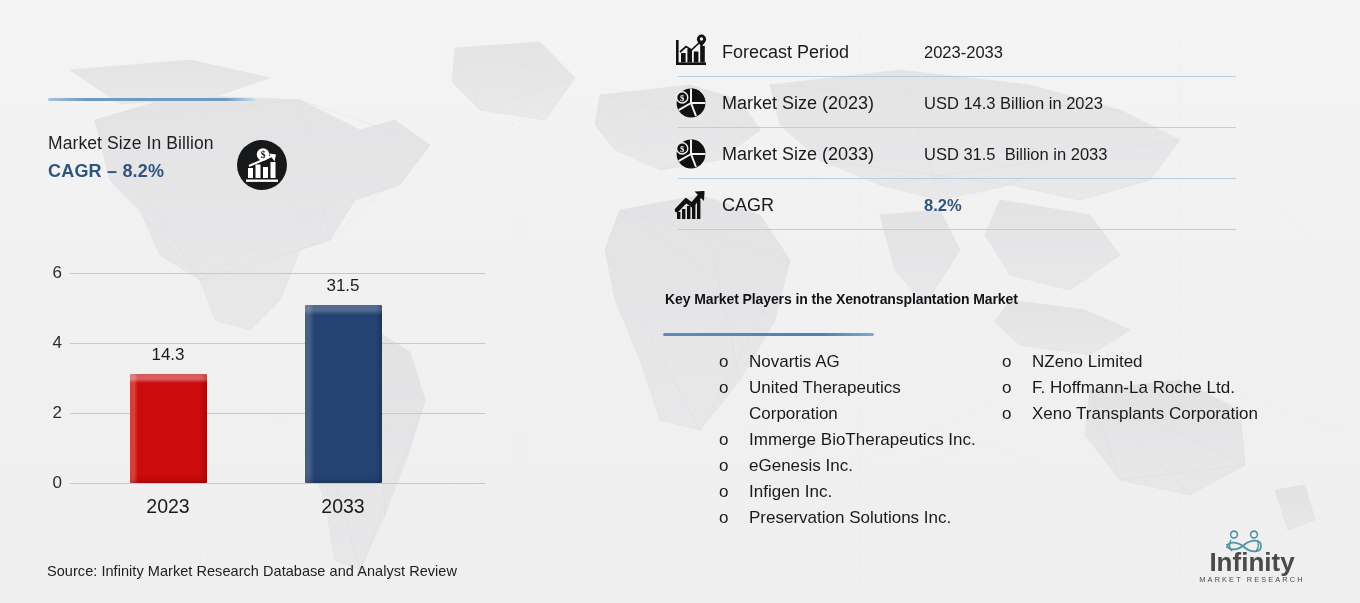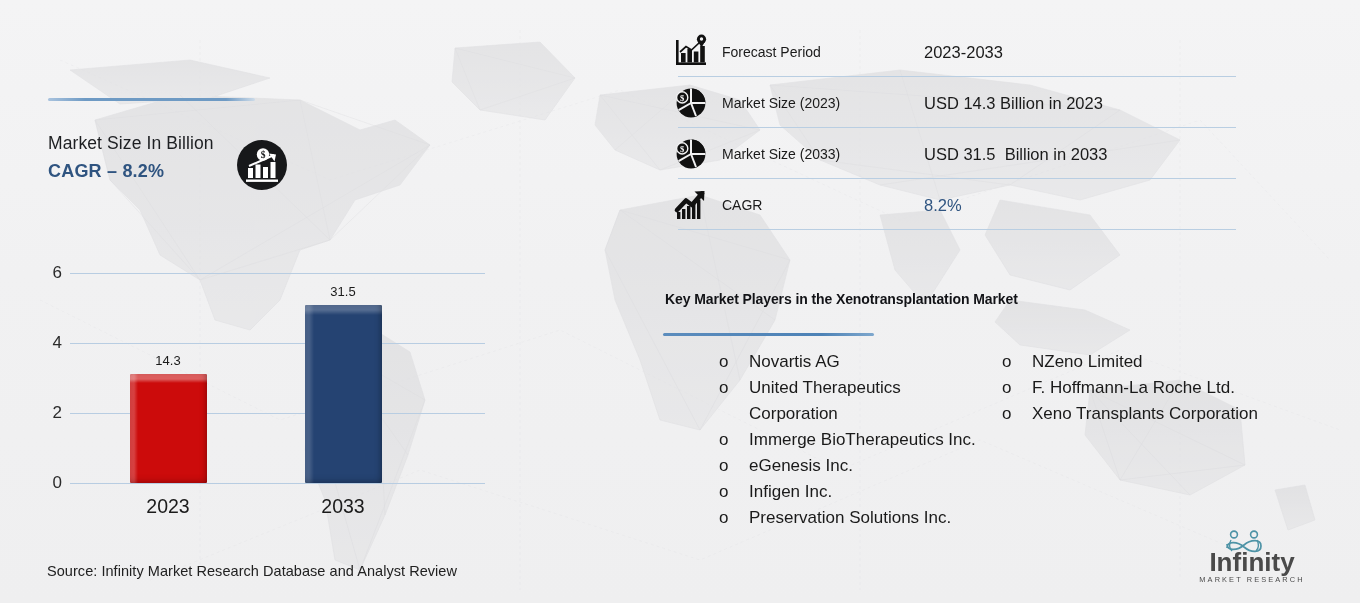--- a/index.html
+++ b/index.html
@@ -63,45 +63,45 @@
     box-shadow: inset -4px 0 7px -4px rgba(0,0,0,.35), inset 0 -5px 8px -5px rgba(0,0,0,.3);
   }
   .bar-blue {
     background:
       linear-gradient(180deg, rgba(255,255,255,.22) 0 5px, rgba(255,255,255,0) 10px),
       linear-gradient(90deg, rgba(255,255,255,.16) 0 4px, rgba(255,255,255,0) 9px),
       #254372;
     box-shadow: inset -4px 0 7px -4px rgba(0,0,0,.38), inset 0 -5px 8px -5px rgba(0,0,0,.3);
   }
   .bar-value {
-    position: absolute; font-size: 13px; color: #1b1b1b; text-align: center; width: 120px; margin-top: 8px;
+    position: absolute; font-size: 17px; color: #1b1b1b; text-align: center; width: 120px;
   }
   .x-label {
     position: absolute; font-size: 19.5px; color: #1b1b1b; text-align: center; width: 150px;
   }
   #source-note {
     position: absolute; left: 47px; top: 563px;
     font-size: 14.5px; color: #212121; letter-spacing: .05px;
   }
   
   #facts { position: absolute; left: 664px; top: 26px; width: 580px; }
   .fact-row { position: relative; height: 51px; }
   .fact-icon {
     position: absolute; left: 8px; top: 50%; transform: translateY(-50%);
     width: 38px; height: 38px;
   }
   .fact-label {
     position: absolute; left: 58px; top: 50%; transform: translateY(-50%);
-    font-size: 14px; color: #1a1a1a; white-space: nowrap;
+    font-size: 18px; color: #1a1a1a; white-space: nowrap;
   }
   .fact-value {
     position: absolute; left: 260px; top: 50%; transform: translateY(-50%);
     font-size: 16.5px; color: #1a1a1a; white-space: pre;
   }
-  .fact-value.accent { color: #2f5480; font-weight: 400; }
+  .fact-value.accent { color: #2f5480; font-weight: 700; }
   .fact-divider {
     position: absolute; left: 14px; width: 558px; height: 1px;
     background: #b9cee2;
   }
   
   #players-heading {
     position: absolute; left: 665px; top: 272px;
     font-size: 14px; font-weight: 700; color: #121317; letter-spacing: -.1px; margin-top: 19px;
   }
   #players-rule {

